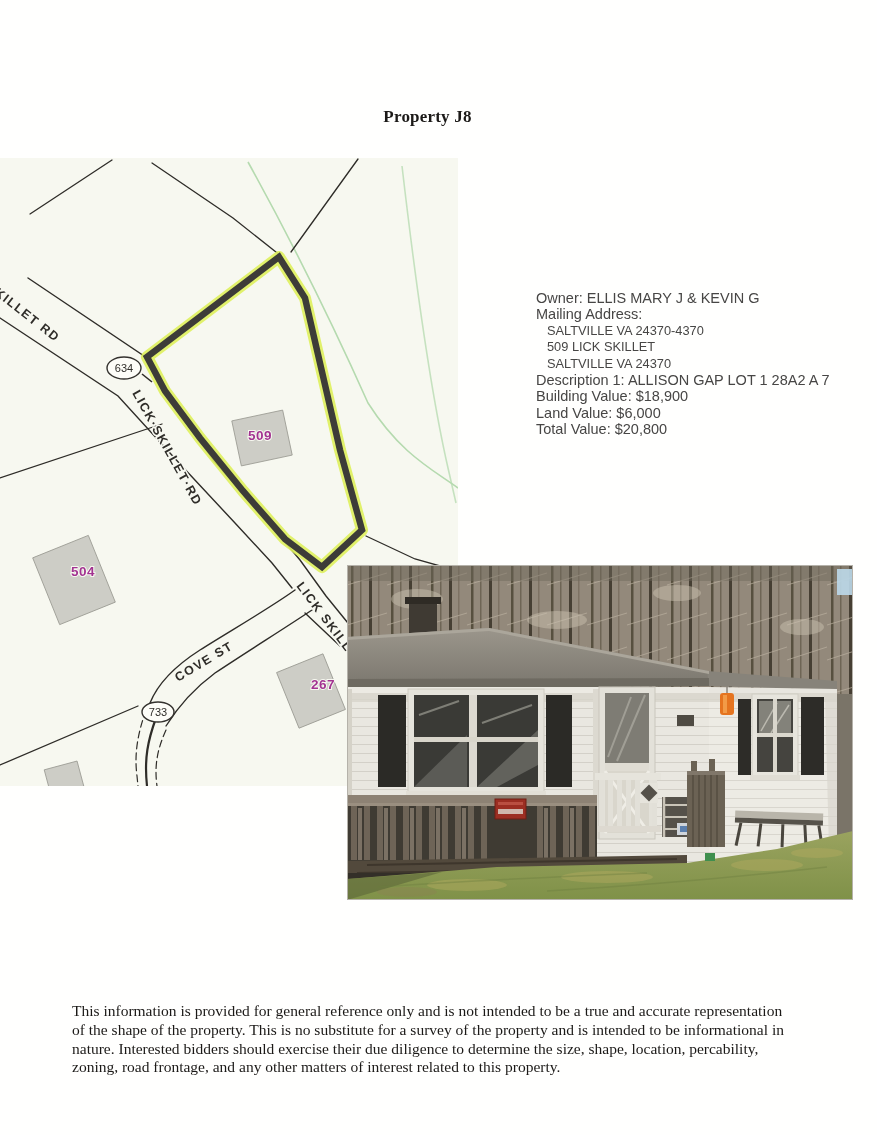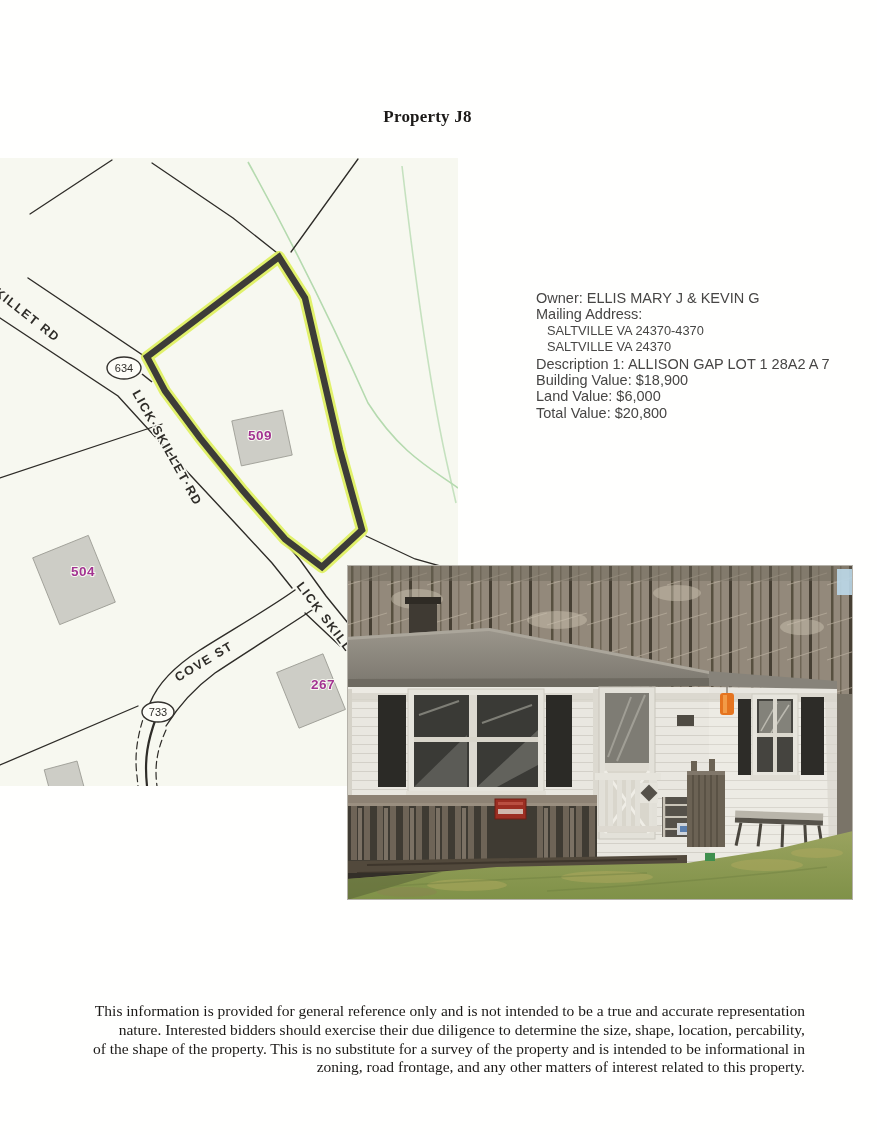--- a/index.html
+++ b/index.html
@@ -9,21 +9,21 @@
         font-family:"Liberation Serif",serif;font-weight:bold;font-size:17px;
         line-height:20px;color:#1c1a18;letter-spacing:.2px;}
   .map-wrap{position:absolute;left:0;top:158px;width:458px;height:628px;}
   .map-wrap svg{display:block;}
   .info-block{position:absolute;left:536px;top:281px;color:#474645;
         font-family:"Liberation Sans",sans-serif;margin-top:9px;}
   .info-line{font-size:14.5px;line-height:16.4px;white-space:nowrap;}
   .info-line.indent{font-size:12.8px;padding-left:11px;line-height:16.4px;}
   .photo-wrap{position:absolute;left:347px;top:565px;width:506px;height:335px;}
   .photo-wrap svg{display:block;}
-  .disclaimer{position:absolute;top:1002px;left:72px;width:733px;text-align:right;
+  .disclaimer{position:absolute;top:1002px;left:72px;width:733px;text-align:left;
         font-family:"Liberation Serif",serif;font-size:15.5px;line-height:18.8px;
         color:#1b1917;}
   .maplabel{font-family:"Liberation Sans",sans-serif;font-weight:bold;fill:#2f2d29;
         paint-order:stroke;stroke:#f7f8f0;stroke-width:3px;letter-spacing:1.5px;}
   .shieldtxt{font-family:"Liberation Sans",sans-serif;font-size:11px;fill:#2f2d29;
         text-anchor:middle;}
   .parceltxt{font-family:"Liberation Sans",sans-serif;font-weight:bold;font-size:13.5px;
         fill:#a23391;paint-order:stroke;stroke:#f7f8f0;stroke-width:2px;letter-spacing:.5px;}
 </style>
 </head>
@@ -99,20 +99,21 @@
     <text x="248" y="282" class="parceltxt">509</text>
     <text x="71" y="418" class="parceltxt">504</text>
     <text x="311" y="531" class="parceltxt">267</text>
   </svg>
   </div>
 
   <div class="info-block">
     <div class="info-line">Owner: ELLIS MARY J &amp; KEVIN G</div>
     <div class="info-line">Mailing Address:</div>
     <div class="info-line indent">SALTVILLE VA 24370-4370</div>
+    <div class="info-line indent">509 LICK SKILLET</div>
     <div class="info-line indent">SALTVILLE VA 24370</div>
     <div class="info-line">Description 1: ALLISON GAP LOT 1 28A2 A 7</div>
     <div class="info-line">Building Value: $18,900</div>
     <div class="info-line">Land Value: $6,000</div>
     <div class="info-line">Total Value: $20,800</div>
   </div>
 
   <div class="photo-wrap">
   <svg width="506" height="335" viewBox="0 0 506 335" xmlns="http://www.w3.org/2000/svg">
     <defs>
@@ -309,18 +310,18 @@
       <path d="M30,322 Q150,314 300,308 M200,326 Q340,318 480,302" stroke="#6c7c3e" stroke-width="1.5" opacity="0.4" fill="none"></path>
       <rect x="358" y="288" width="10" height="8" fill="#3f8f4e"></rect>
     </g>
 
     <rect x="0.5" y="0.5" width="505" height="334" fill="none" stroke="#b5b2aa" stroke-width="1"></rect>
   </svg>
   </div>
 
   <div class="disclaimer">
     <div>This information is provided for general reference only and is not intended to be a true and accurate representation</div>
+    <div>of the shape of the property. This is no substitute for a survey of the property and is intended to be informational in</div>
     <div>nature. Interested bidders should exercise their due diligence to determine the size, shape, location, percability,</div>
-    <div>of the shape of the property. This is no substitute for a survey of the property and is intended to be informational in</div>
     <div>zoning, road frontage, and any other matters of interest related to this property.</div>
   </div>
 
 </div>
 
 </body></html>

